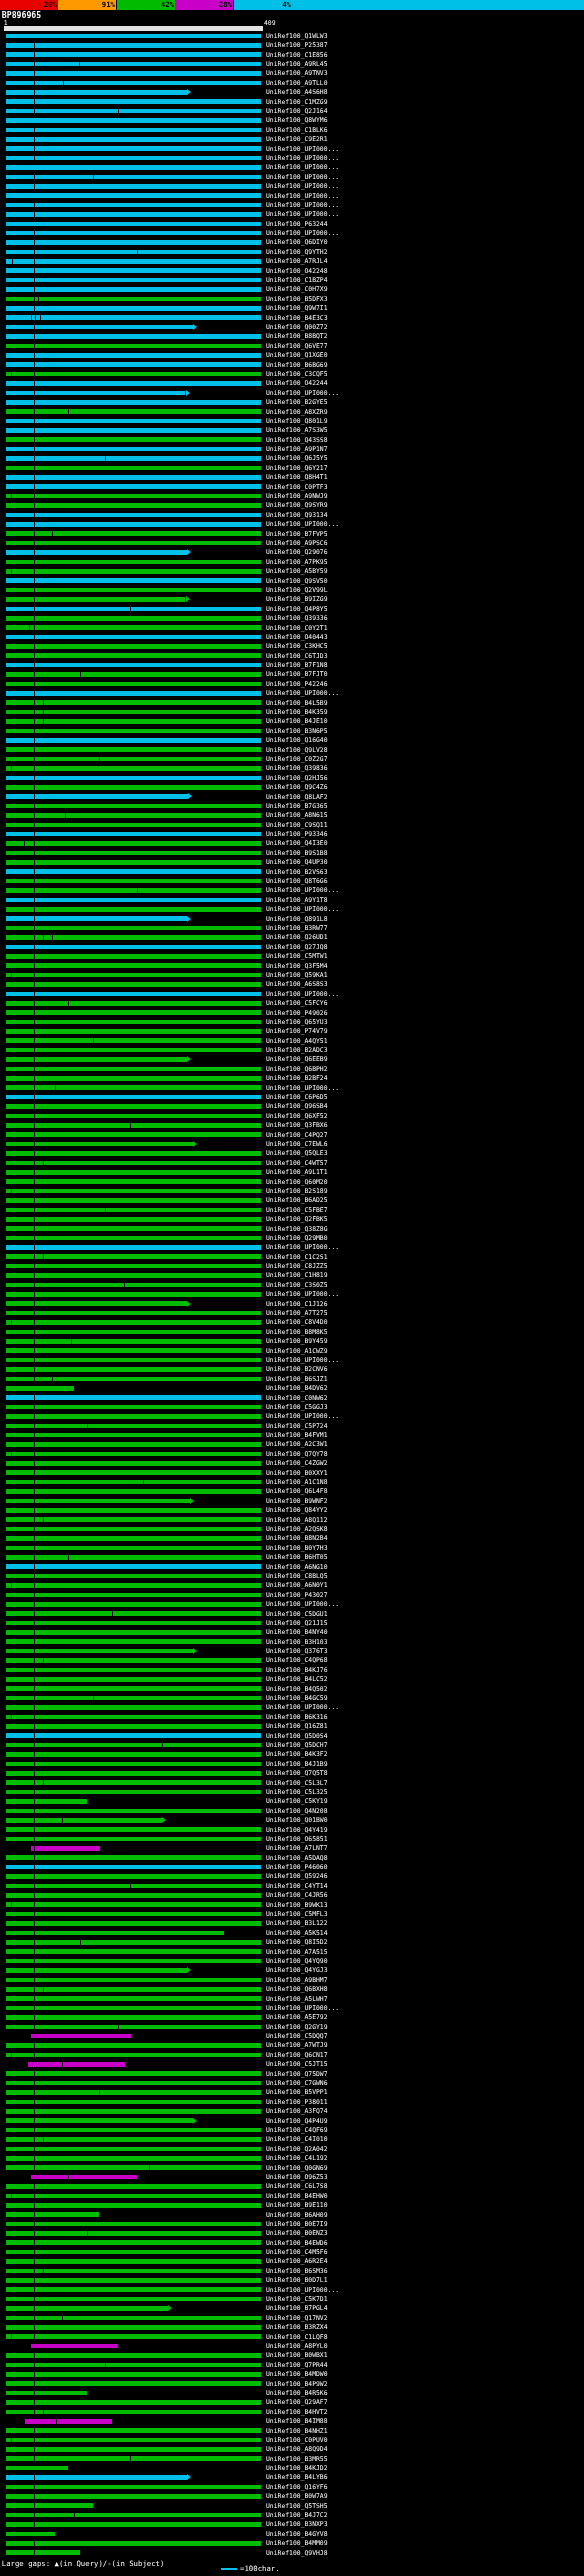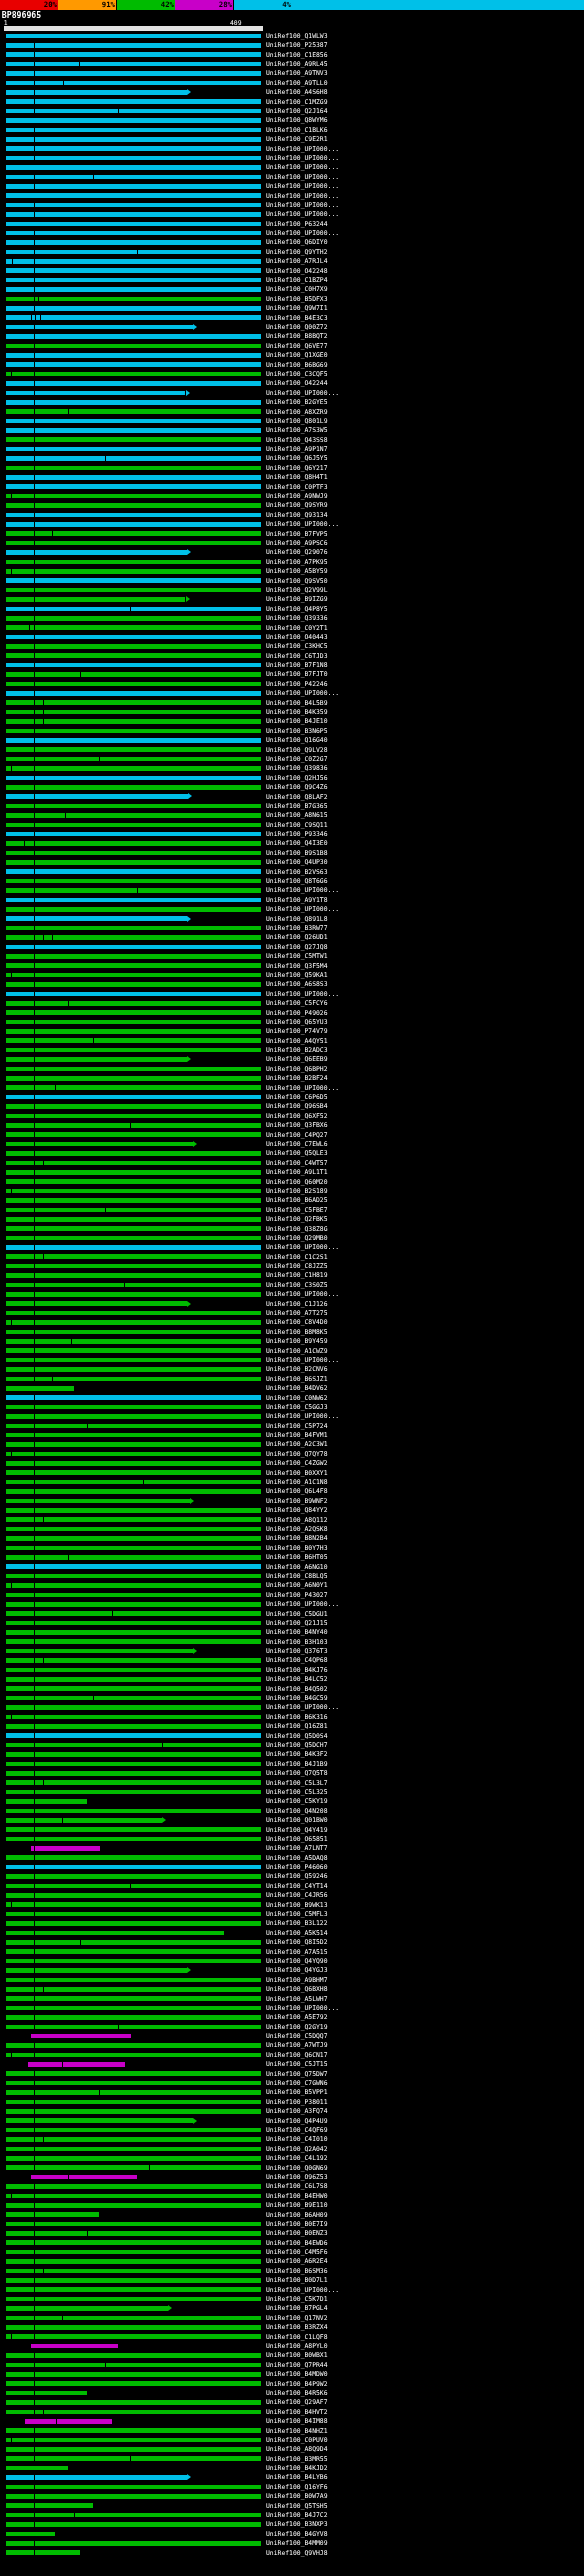--- a/index.html
+++ b/index.html
@@ -14,21 +14,21 @@
   .seg.magenta{left:175px;width:58px;}
   .seg.cyan{left:234px;width:351px;}
   .scale-label{position:absolute;top:0;transform:translateX(-100%);color:#000;
                font-size:7.3px;line-height:10px;font-weight:bold;}
   
   .query-row{position:relative;height:10px;}
   .query-id{position:absolute;left:1.8px;top:0;color:#fff;font-size:8.2px;line-height:10px;font-weight:bold;}
   
   .ruler{position:relative;height:11px;}
   .ruler-start{position:absolute;left:3.7px;top:0;color:#fff;font-size:6.4px;line-height:6.4px;}
-  .ruler-end{position:absolute;left:230px;top:0;color:#fff;font-size:6.4px;line-height:6.4px;}
+  .ruler-end{position:absolute;left:264px;top:0;color:#fff;font-size:6.4px;line-height:6.4px;}
   .ruler-bar{position:absolute;left:3.7px;top:6.4px;width:259px;height:4.6px;background:#e2e2e2;}
   
   #rows{position:relative;width:585px;}
   .arow{position:relative;height:9.4px;}
   .bar{position:absolute;top:2.7px;height:4.6px;}
   .tick{position:absolute;top:0;width:0.9px;height:4.6px;background:#000;}
   .arrow{position:absolute;top:1.8px;width:0;height:0;
          border-top:3.2px solid transparent;border-bottom:3.2px solid transparent;
          border-left:4.6px solid #fff;}
   .rlabel{position:absolute;left:266px;top:0.9px;color:#fff;font-size:6.4px;line-height:8.2px;white-space:nowrap;}
@@ -1747,15 +1747,21 @@
         <div class="rlabel">UniRef100_B4MM09</div>
       </div>
       <div class="arow">
         <div class="bar" style="left: 6.4px; width: 74px; background: rgb(0, 187, 0);">
           <div class="tick" style="left: 27.5px;"></div>
         </div>
         <div class="rlabel">UniRef100_Q9VHJ8</div>
       </div>
     </div>
 
+  <div class="legend">
+    <span class="legend-gaps">Large gaps: ▲(in Query)/-(in Subject)</span>
+    <span class="legend-scale">
+      <span class="scale-line" style="background: rgb(0, 192, 232);"></span><span class="legend-scale-text">=100char.</span>
+    </span>
+  </div>
 
 </div>
 
 
 </body></html>

